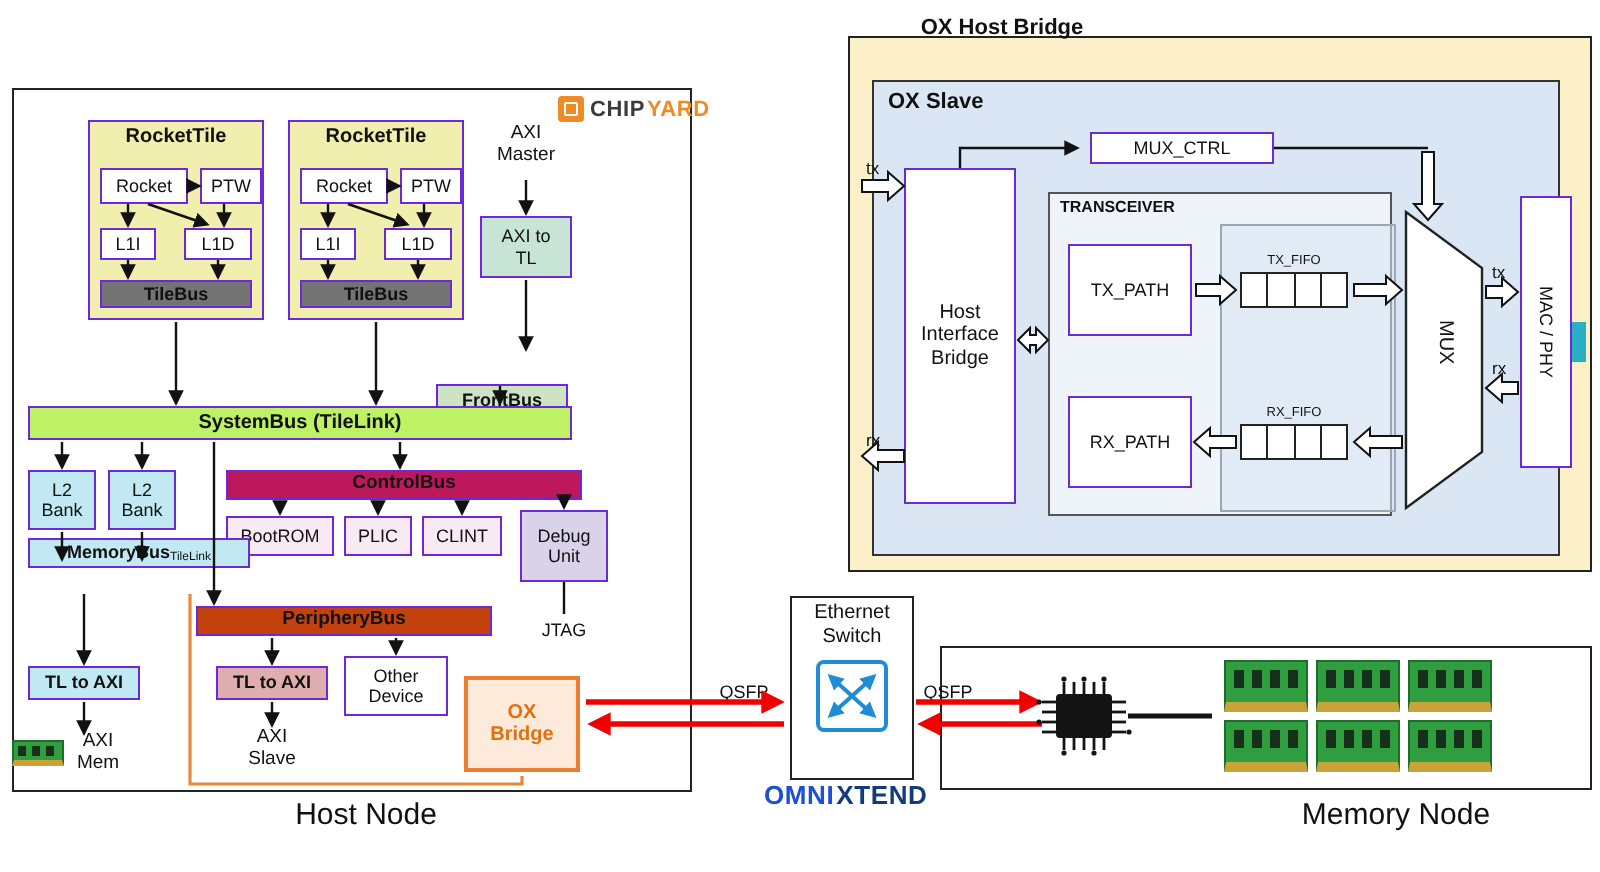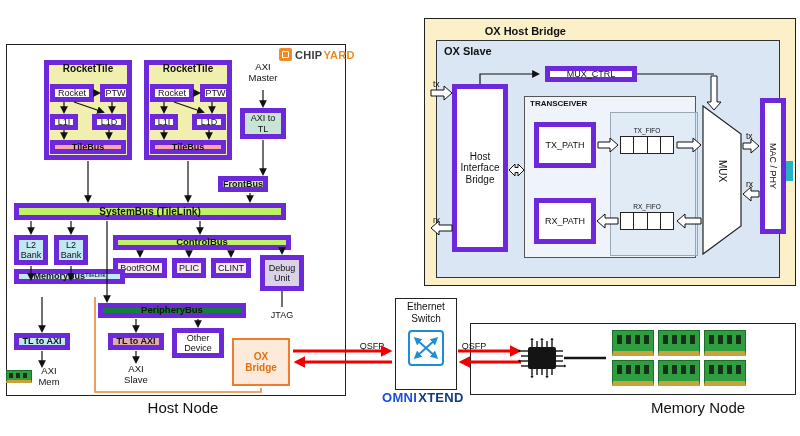--- a/index.html
+++ b/index.html
@@ -1,33 +1,33 @@
 <!DOCTYPE html>
 <html><head>
 <meta charset="utf-8">
 <style>
   *{margin:0;padding:0;box-sizing:border-box}
   html,body{background:#fff}
   body{font-family:"Liberation Sans",sans-serif;color:#111}
   .stage{position:relative;width:800px;height:436px;background:#fff;overflow:hidden}
-  .box{position:absolute;border:5px solid #6d28d9;background:#fff;display:flex;align-items:center;justify-content:center;text-align:center;font-size:9px;line-height:1.12;z-index:1}
+  .box{position:absolute;border:1px solid #6d28d9;background:#fff;display:flex;align-items:center;justify-content:center;text-align:center;font-size:9px;line-height:1.12;z-index:1}
   .lbl{position:absolute;text-align:center;font-size:9px;line-height:1.15;z-index:1}
   .pre{white-space:pre-line}
   .bold{font-weight:bold}
   .frame{position:absolute;border:1.5px solid #222;background:#fff;z-index:0}
   .khaki{background:#f0efad}
-  .khaki2{background:#fca5a5}
+  .khaki2{background:#737373}
   .teal{background:#bef264}
   .green{background:#cde3c3}
   .green2{background:#c8e4d4}
   .cyan{background:#c0e9f4}
-  .pink{background:#bef264}
+  .pink{background:#be185d}
   .pinklight{background:#f8e9f3}
   .lav{background:#d9d2e9}
-  .rose{background:#15803d}
+  .rose{background:#c2410c}
   .roselight{background:#dfadad}
   .orangebox{background:#fdeadb;border:2px solid #ed7d31;color:#e2700f;font-weight:bold}
   .yellowpanel{background:#fbf0c8;border:1.5px solid #222}
   .bluepanel{background:#dae6f3;border:1px solid #333}
   .glass{background:rgba(255,255,255,.55);border:1px solid #555}
   .subpanel{background:rgba(215,228,242,.55);border:1px solid #9aa7b5}
   .vtext{writing-mode:vertical-rl}
   .fifo{position:absolute;border:1px solid #222;background:#fff;display:flex;z-index:1}
   .fifo i{flex:1;border-right:1px solid #222}
   .fifo i:last-child{border-right:none}
@@ -72,21 +72,21 @@
   <div class="box" style="left:150px;top:84px;width:44px;height:18px">Rocket</div>
   <div class="box" style="left:200px;top:84px;width:31px;height:18px">PTW</div>
   <div class="box" style="left:150px;top:114px;width:28px;height:16px">L1I</div>
   <div class="box" style="left:192px;top:114px;width:34px;height:16px">L1D</div>
   <div class="box khaki2 bold" style="left:150px;top:140px;width:76px;height:14px">TileBus</div>
 
   <div class="lbl pre" style="left:240px;top:62px;width:46px;font-size:9.5px">AXI
 Master</div>
   <div class="box green2 pre" style="left:240px;top:108px;width:46px;height:31px">AXI to
 TL</div>
-  <div class="box green bold" style="left:218px;top:176px;width:50px;height:16px">FrontBus</div>
+  <div class="box green bold" style="left:218px;top:192px;width:66px;height:16px">FrontBus</div>
   <div class="box teal bold" style="left:14px;top:203px;width:272px;height:17px;font-size:10px">SystemBus (TileLink)</div>
   <div class="box cyan pre" style="left:14px;top:235px;width:34px;height:30px">L2
 Bank</div>
   <div class="box cyan pre" style="left:54px;top:235px;width:34px;height:30px">L2
 Bank</div>
   <div class="box pink bold" style="left:113px;top:235px;width:178px;height:15px;font-size:9.5px">ControlBus</div>
   <div class="box pinklight" style="left:113px;top:258px;width:54px;height:20px">BootROM</div>
   <div class="box pinklight" style="left:172px;top:258px;width:34px;height:20px">PLIC</div>
   <div class="box pinklight" style="left:211px;top:258px;width:40px;height:20px">CLINT</div>
   <div class="box lav pre" style="left:260px;top:255px;width:44px;height:36px">Debug
@@ -107,21 +107,21 @@
 
   <div class="dimm-sm" style="left:6px;top:370px;width:26px;height:13px"></div>
   <div class="lbl pre" style="left:32px;top:366px;width:34px;font-size:9.5px">AXI
 Mem</div>
   <div class="lbl pre" style="left:118px;top:364px;width:36px;font-size:9.5px">AXI
 Slave</div>
   <div class="lbl" style="left:264px;top:310px;width:36px">JTAG</div>
   <div class="nodelabel" style="left:118px;top:399px;width:130px">Host Node</div>
 
   <div class="yellowpanel" style="position:absolute;left:424px;top:18px;width:372px;height:268px;z-index:0"></div>
-  <div class="lbl bold" style="left:436px;top:25px;width:130px;font-size:11px;text-align:right">OX Host Bridge</div>
+  <div class="lbl bold" style="left:436px;top:8px;width:130px;font-size:11px;text-align:center">OX Host Bridge</div>
   <div class="bluepanel" style="position:absolute;left:436px;top:40px;width:344px;height:238px;z-index:0"></div>
   <div class="lbl bold" style="left:444px;top:45px;width:70px;font-size:11px;text-align:left">OX Slave</div>
 
   <div class="box pre" style="left:452px;top:84px;width:56px;height:168px;font-size:10px">Host
 Interface
 Bridge</div>
   <div class="box" style="left:545px;top:66px;width:92px;height:16px">MUX_CTRL</div>
 
   <div class="glass" style="position:absolute;left:524px;top:96px;width:172px;height:162px;z-index:0"></div>
   <div class="lbl bold" style="left:530px;top:99px;width:90px;font-size:8px;text-align:left">TRANSCEIVER</div>

